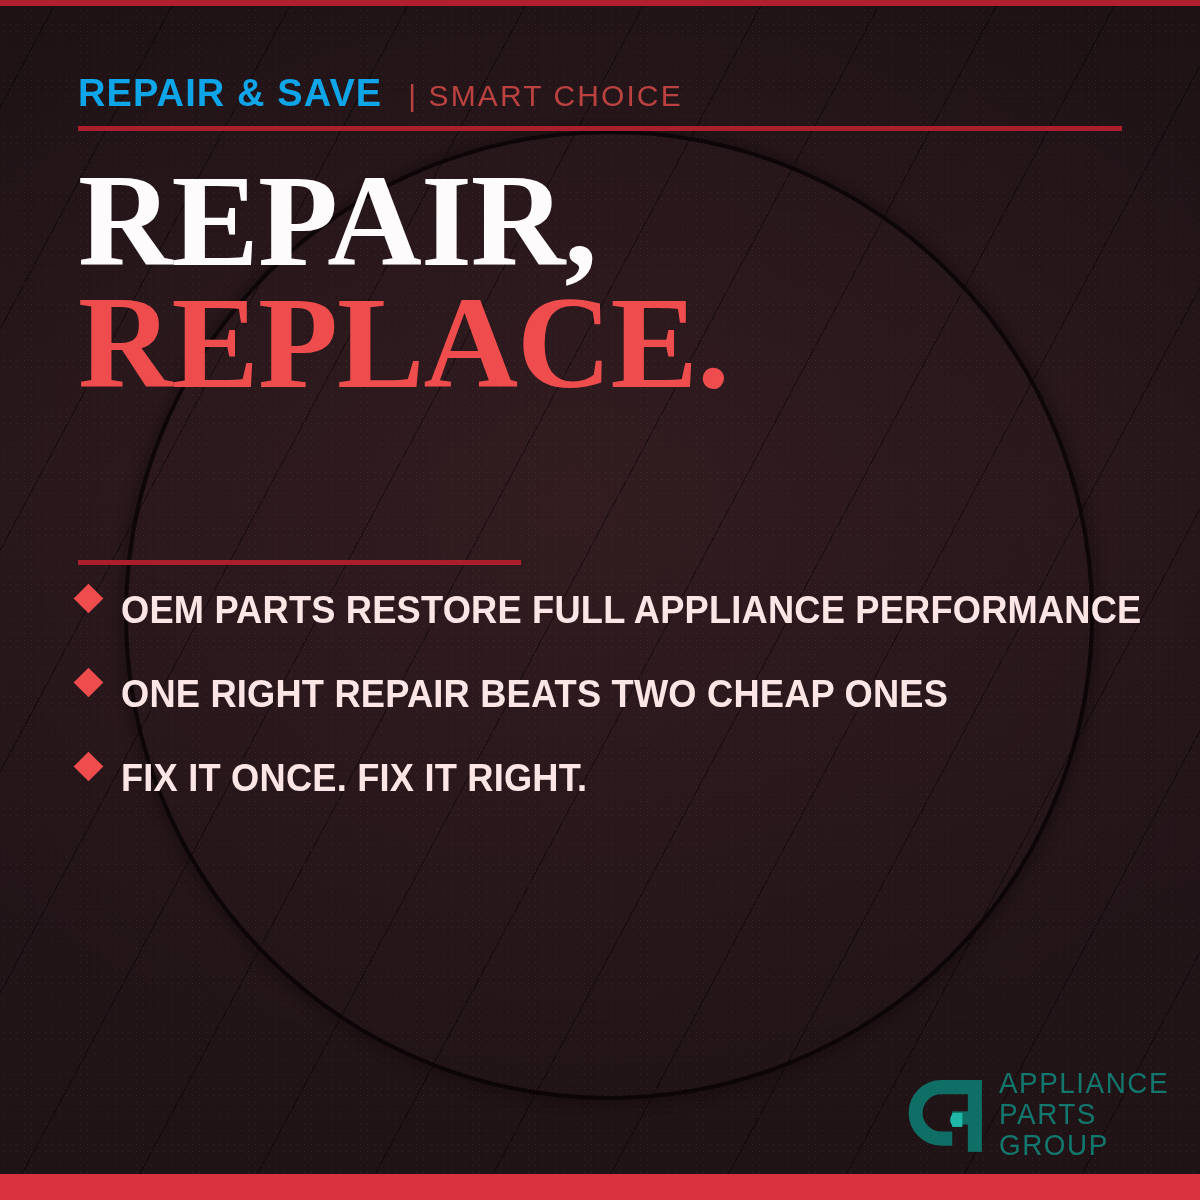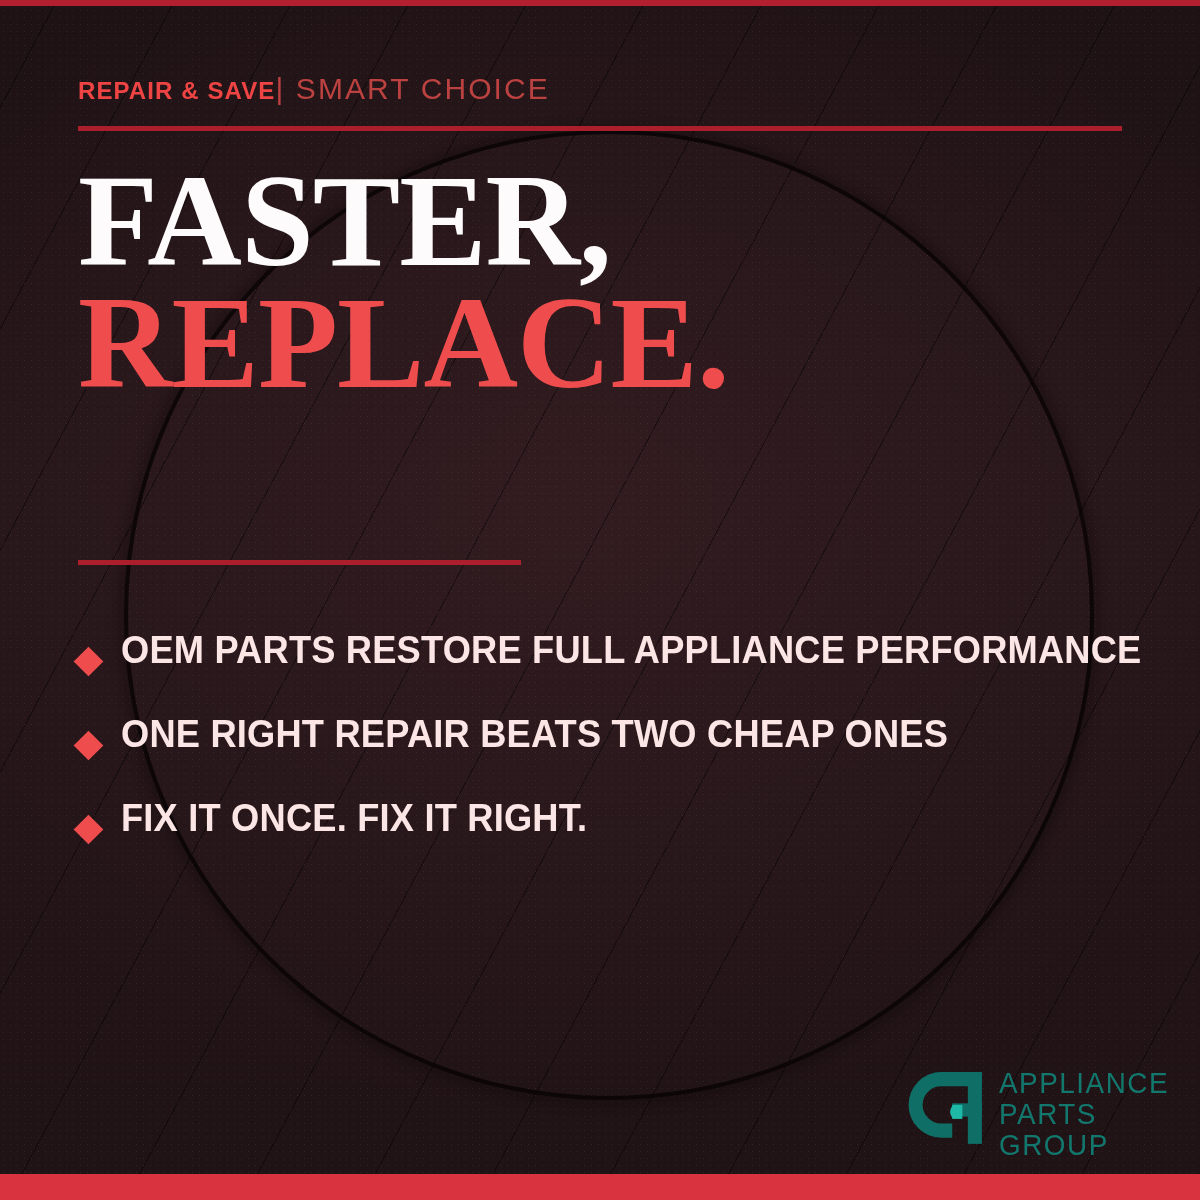--- a/index.html
+++ b/index.html
@@ -77,31 +77,31 @@
 
   
   .kicker {
     position: absolute;
     left: 78px;
     top: 74px;
     white-space: nowrap;
     line-height: 1;
   }
   .kicker-strong {
-    font-size: 24px;
+    font-size: 38px;
     font-weight: 700;
     letter-spacing: 1.1px;
-    color: #ef4444;
+    color: #0ea5e9;
   }
   .kicker-light {
     font-size: 30px;
     font-weight: 400;
     letter-spacing: 2.1px;
     color: #bb4241;
-    margin-left: 0;
+    margin-left: 26px;
   }
 
   .rule-top {
     position: absolute;
     left: 78px;
     top: 126px;
     width: 1044px;
     height: 5px;
     background: #ab1f2d;
   }
@@ -141,21 +141,21 @@
 
   
   .bullets {
     position: absolute;
     left: 78px;
     top: 588px;
     width: 1090px;
   }
   .bullet-row {
     display: flex;
-    align-items: flex-end;
+    align-items: flex-start;
     height: 84px;
   }
   .bullet-diamond {
     width: 21px;
     height: 21px;
     background: #ef4d4d;
     transform: rotate(45deg);
     flex: 0 0 auto;
     margin-right: 22px;
   }
@@ -169,21 +169,21 @@
     transform: scaleX(0.93);
     transform-origin: left center;
   }
 
   
   .logo {
     position: absolute;
     right: 24px;
     bottom: 38px;
     display: flex;
-    align-items: flex-start;
+    align-items: center;
     gap: 14px;
   }
   .logo-mark {
     width: 78px;
     height: 78px;
     flex: 0 0 auto;
   }
   .logo-words {
     display: flex;
     flex-direction: column;
@@ -229,21 +229,21 @@
 
   <div class="top-edge-bar"></div>
 
   <div class="kicker">
     <span class="kicker-strong">REPAIR &amp; SAVE</span><span class="kicker-light">| SMART CHOICE</span>
   </div>
 
   <div class="rule-top"></div>
 
   <div class="headline">
-    <span class="l1">FASTER,</span>
+    <span class="l1">REPAIR,</span>
     <span class="l3">REPLACE.</span>
   </div>
 
   <div class="rule-mid"></div>
 
   <div class="bullets">
     <div class="bullet-row">
       <span class="bullet-diamond"></span>
       <span class="bullet-text">OEM PARTS RESTORE FULL APPLIANCE PERFORMANCE</span>
     </div>

